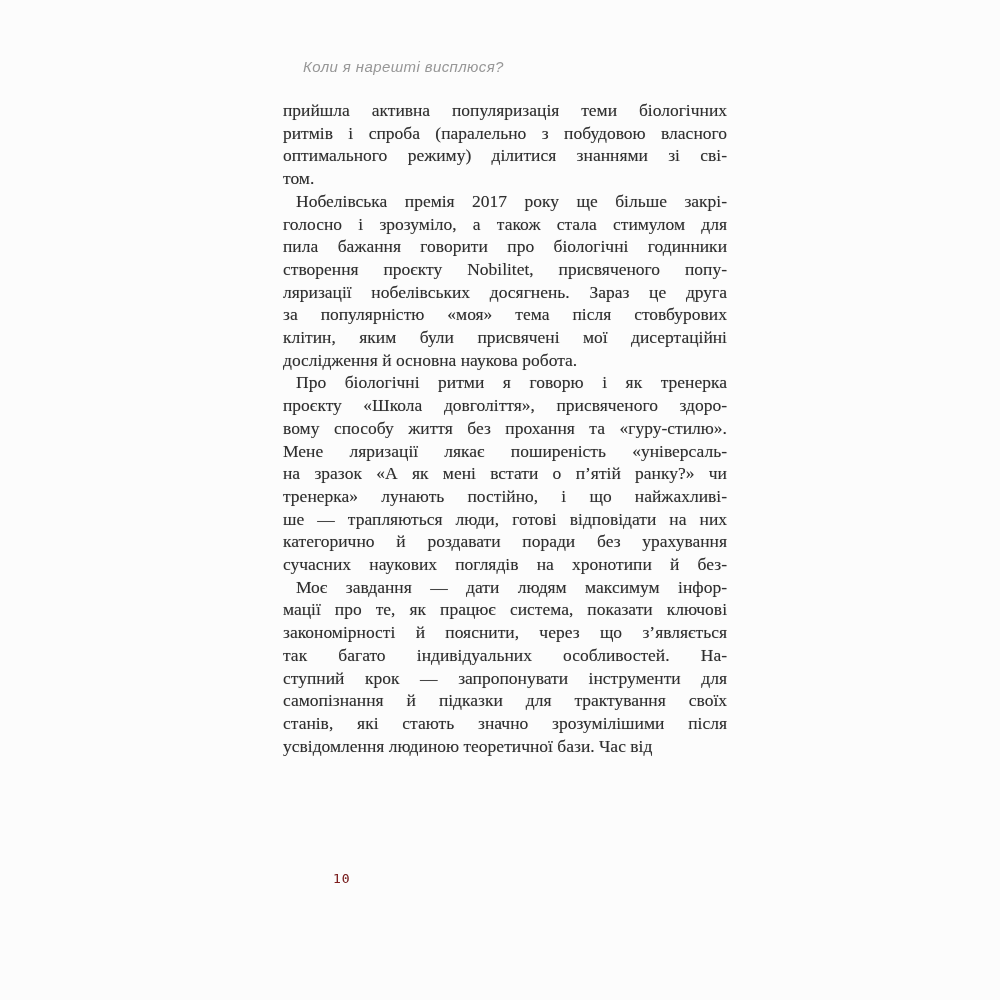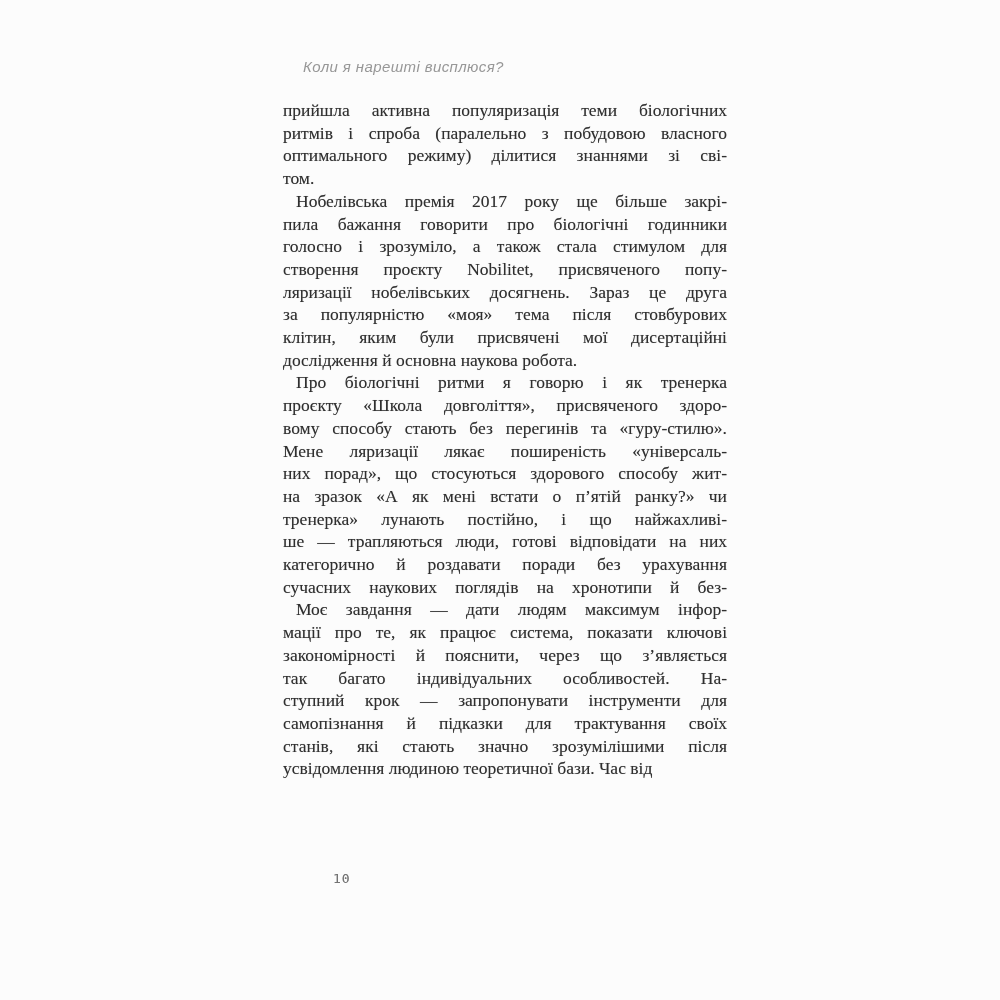--- a/index.html
+++ b/index.html
@@ -43,53 +43,52 @@
   }
   .line.last { text-align-last: left; }
   .paragraph.indent .line.first { text-indent: 13px; }
   .page-number {
     position: absolute;
     left: 333px;
     top: 871px;
     font-family: "DejaVu Sans Mono", monospace;
     font-size: 13px;
     letter-spacing: 1px;
-    color: #737373;
+    color: #7f1d1d;
     text-shadow: 0 0 0.6px rgba(45,45,45,0.35);
   }
 </style>
 </head>
 <body>
 
 <div class="page">
   <div class="running-header">Коли я нарешті висплюся?</div>
 
   <div class="text-block">
       <div class="paragraph">
         <div class="line first">прийшла активна популяризація теми біологічних</div>
         <div class="line">ритмів і спроба (паралельно з побудовою власного</div>
         <div class="line">оптимального режиму) ділитися знаннями зі сві-</div>
         <div class="line last">том.</div>
       </div>
       <div class="paragraph indent">
         <div class="line first">Нобелівська премія 2017 року ще більше закрі-</div>
+        <div class="line">голосно і зрозуміло, а також стала стимулом для</div>
         <div class="line">пила бажання говорити про біологічні годинники</div>
-        <div class="line">голосно і зрозуміло, а також стала стимулом для</div>
         <div class="line">створення проєкту Nobilitet, присвяченого попу-</div>
         <div class="line">ляризації нобелівських досягнень. Зараз це друга</div>
         <div class="line">за популярністю «моя» тема після стовбурових</div>
         <div class="line">клітин, яким були присвячені мої дисертаційні</div>
         <div class="line last">дослідження й основна наукова робота.</div>
       </div>
       <div class="paragraph indent">
         <div class="line first">Про біологічні ритми я говорю і як тренерка</div>
         <div class="line">проєкту «Школа довголіття», присвяченого здоро-</div>
-        <div class="line">вому способу стають без перегинів та «гуру-стилю».</div>
+        <div class="line">вому способу життя без прохання та «гуру-стилю».</div>
         <div class="line">Мене ляризації лякає поширеність «універсаль-</div>
-        <div class="line">них порад», що стосуються здорового способу жит-</div>
         <div class="line">на зразок «А як мені встати о п’ятій ранку?» чи</div>
         <div class="line">тренерка» лунають постійно, і що найжахливі-</div>
         <div class="line">ше — трапляються люди, готові відповідати на них</div>
         <div class="line">категорично й роздавати поради без урахування</div>
         <div class="line">сучасних наукових поглядів на хронотипи й без-</div>
       </div>
       <div class="paragraph indent">
         <div class="line first">Моє завдання — дати людям максимум інфор-</div>
         <div class="line">мації про те, як працює система, показати ключові</div>
         <div class="line">закономірності й пояснити, через що з’являється</div>

